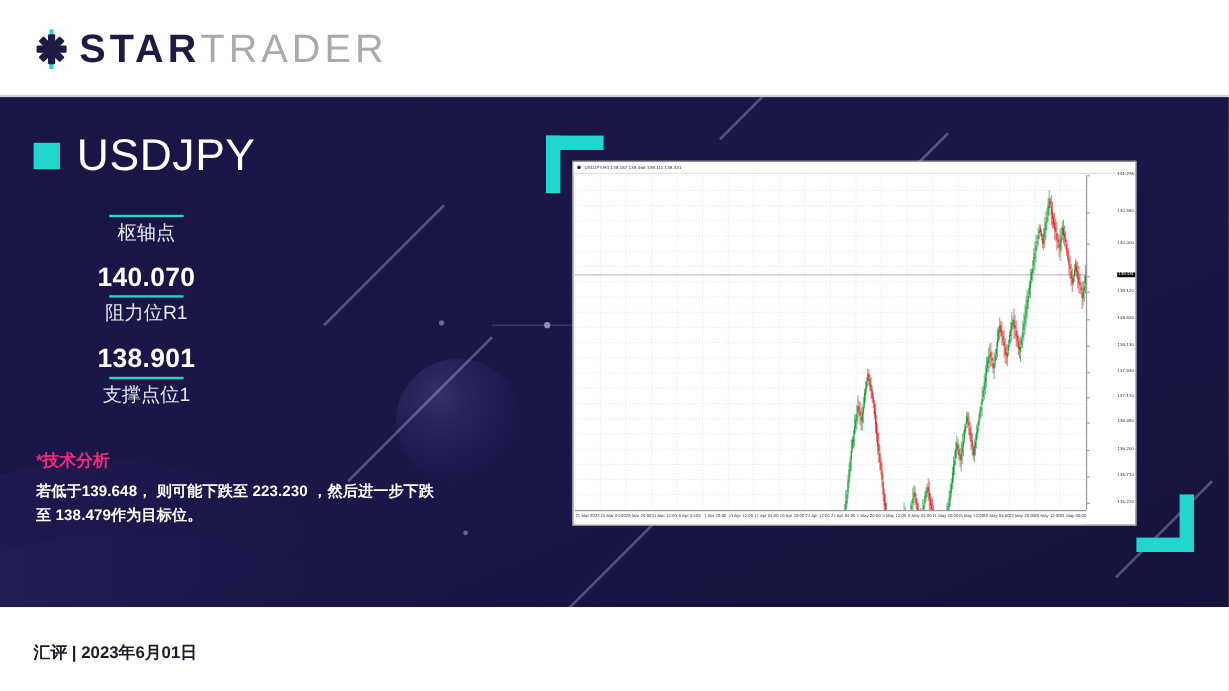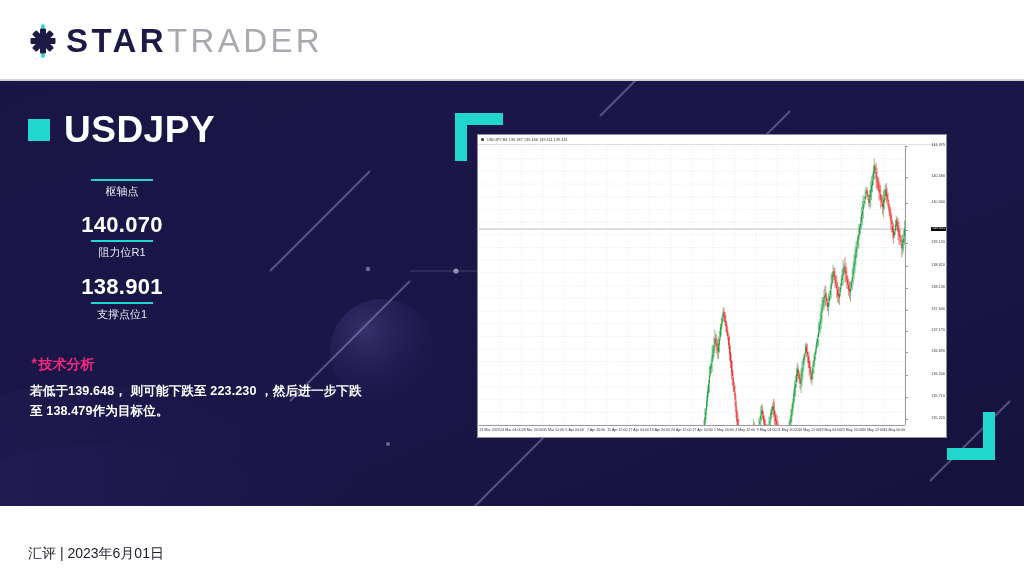--- a/index.html
+++ b/index.html
@@ -32,43 +32,43 @@
     overflow:hidden;
   }
   .stage-bg { position:absolute; inset:0; }
 
   
   .left-panel { position:absolute; left:28px; top:30px; width:400px; }
 
   .pair-row { display:flex; align-items:center; }
   .pair-square { width:22px; height:22px; background:#21d6cc; margin-right:14px; }
   .pair-name {
-    color:#ffffff; font-size:37px; font-weight:700; letter-spacing:0.5px; line-height:1;text-align:right;
+    color:#ffffff; font-size:37px; font-weight:400; letter-spacing:0.5px; line-height:1;text-align:right;
   }
 
   .levels { margin-top:28px; margin-left:22px; }
   .lvl-row { display:flex; }
   .lvl-row.pivot-row { justify-content:flex-start; }
   .lvl {
     width:124px; text-align:center; margin-bottom:14px;
   }
   .lvl.pivot { margin-left:10px; }
   .lvl-val {
     color:#ffffff; font-size:22px; font-weight:700; line-height:1.15;
     letter-spacing:0.3px;
   }
   .lvl-underline { width:62px; height:2px; background:#21d6cc; margin:3px auto 4px auto; }
-  .lvl-lbl { color:#e9e9f3; font-size:11px; line-height:1.2; }
+  .lvl-lbl { color:#e9e9f3; font-size:16px; line-height:1.2; }
 
   .lvl-group { margin-left:10px; display:flex; gap:22px; }
 
   
   .analysis { margin-top:22px; margin-left:2px; }
   .analysis-title {
-    color:#f5277e; font-size:14px; font-weight:700; line-height:1.2; margin-bottom:7px;font-family:Liberation Mono, monospace;
+    color:#f5277e; font-size:14px; font-weight:700; line-height:1.2; margin-bottom:7px;
   }
   .analysis-title .ast { color:#f5277e; }
   .analysis-body {
     color:#ffffff; font-size:12.6px; line-height:1.62; font-weight:700; letter-spacing:0.1px;
   }
   .analysis-body div { white-space:nowrap; }
 
   
   .bracket { position:absolute; }
   .bracket span { position:absolute; background:#21d6cc; display:block; }
@@ -123,22 +123,22 @@
     line-height:1; white-space:nowrap; transform:translateX(-50%);
     letter-spacing:0.05px;
   }
 
   
   .footer {
     position:absolute; left:0; top:506px; width:1024px; height:70px;
     background:#ffffff;
   }
   .footer-text {
-    position:absolute; left:28px; top:40px;
-    color:#1c1c28; font-size:14px; line-height:1;
+    position:absolute; left:28px; top:30px;
+    color:#1c1c28; font-size:14px; line-height:1;font-weight:bold;
   }
 </style>
 </head>
 <body>
 
 <div class="header">
   <div class="logo-wrap">
     <div class="logo-mark">
       <svg width="34" height="34" viewBox="0 0 34 34">
         <rect x="15.2" y="0.5" width="3.4" height="4.2" fill="#21d6cc"></rect>

